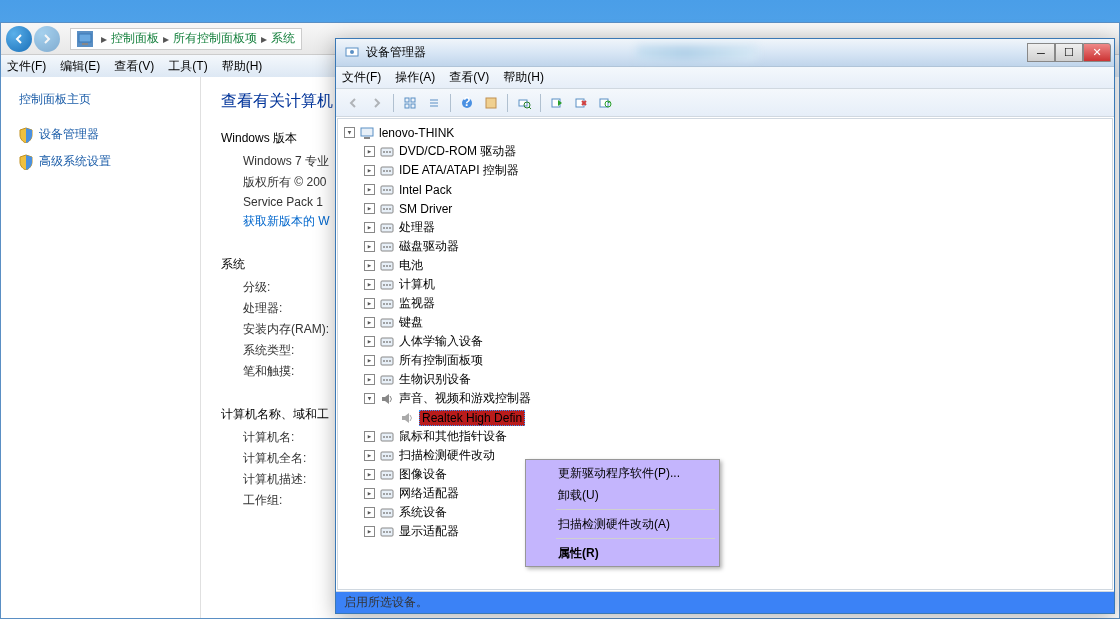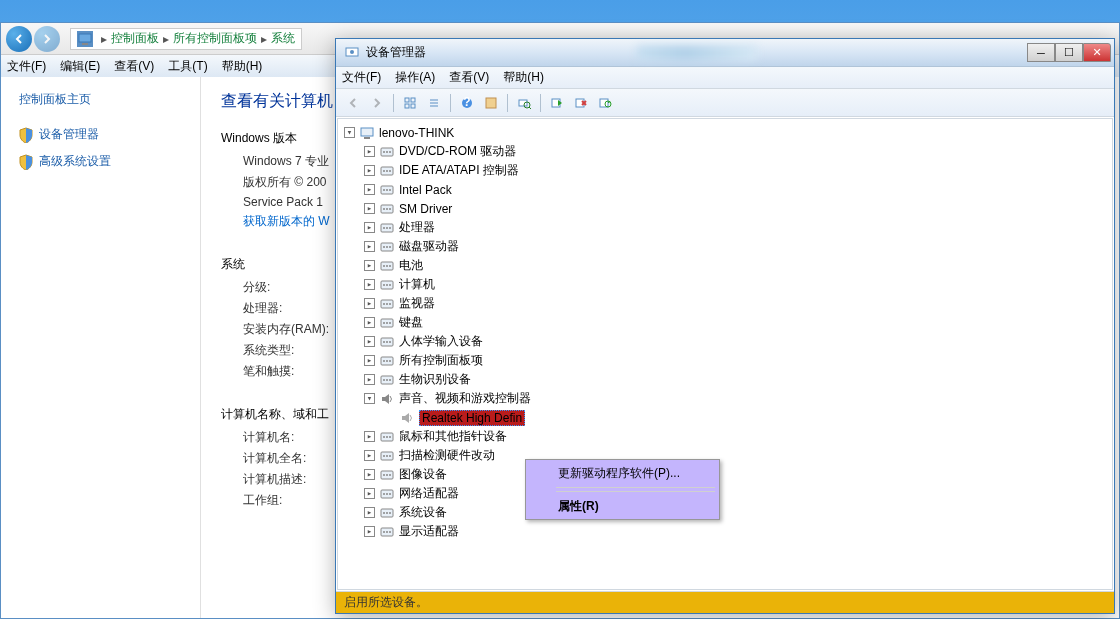--- a/index.html
+++ b/index.html
@@ -50,21 +50,21 @@
     .tree-node { display: flex; align-items: center; height: 19px; cursor: pointer; white-space: nowrap; }
     .tree-toggle { width: 11px; height: 11px; border: 1px solid #888; background: #fff; display: inline-flex; align-items: center; justify-content: center; font-size: 9px; line-height: 1; margin-right: 4px; color: #555; flex-shrink: 0; font-family: monospace;}
     .tree-toggle.blank { border: none; background: none; }
     .tree-icon { width: 16px; height: 16px; margin-right: 4px; flex-shrink: 0; }
     .tree-label { color: #000; }
     .tree-selected .tree-label { background: #b91c1c; border: 1px dotted #3399ff; padding: 0 2px; }
     .indent-0 { padding-left: 4px; }
     .indent-1 { padding-left: 24px; }
     .indent-2 { padding-left: 44px; }
     
-    .dm-status { height: 22px; border-top: 1px solid #d0d8e0; display: flex; align-items: center; padding: 0 8px; background: #eab308; color: #333; }
+    .dm-status { height: 22px; border-top: 1px solid #d0d8e0; display: flex; align-items: center; padding: 0 8px; background: #3b82f6; color: #333; }
     
     
     .ctx-menu { position: absolute; left: 525px; top: 437px; width: 195px; background: #c4b5fd; border: 1px solid #979797; box-shadow: 2px 2px 4px rgba(0,0,0,0.3); padding: 2px; margin-top: 22px; }
     .ctx-item { height: 22px; display: flex; align-items: center; padding: 0 20px 0 30px; cursor: pointer; }
     .ctx-item.hover { background: #d1e2f2; border: 1px solid #78aee5; border-radius: 2px; padding: 0 19px 0 29px; }
     .ctx-item.highlight-red { outline: 1px solid #d04040; }
     .ctx-sep { height: 1px; background: #d0d0d0; margin: 3px 2px 3px 28px; }
     .ctx-bold { font-weight: bold; text-align: right; }
     
     .blur-chunk { filter: blur(4px); display: inline-block; width: 120px; height: 14px; background: linear-gradient(90deg,#c5def0 0,#b0d0e8 40%,#d5e8f5 100%); vertical-align: middle;}
@@ -468,16 +468,18 @@
         </div>
       </div>
   </div>
   <div class="dm-status">
     <span>启用所选设备。</span>
   </div>
 </div>
 
 <div class="ctx-menu">
   <div class="ctx-item">更新驱动程序软件(P)...</div>
+  <div class="ctx-item">卸载(U)</div>
   <div class="ctx-sep"></div>
+  <div class="ctx-item">扫描检测硬件改动(A)</div>
   <div class="ctx-sep"></div>
   <div class="ctx-item ctx-bold">属性(R)</div>
 </div>
 
 </body></html>

